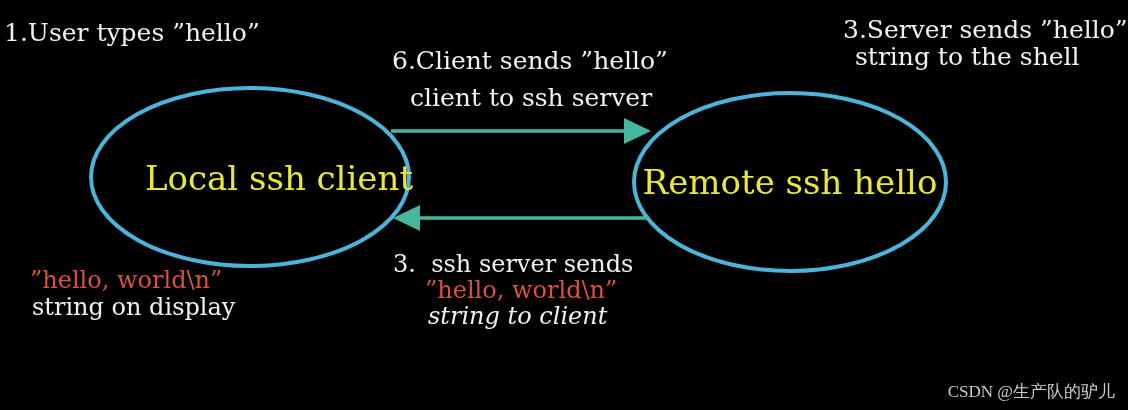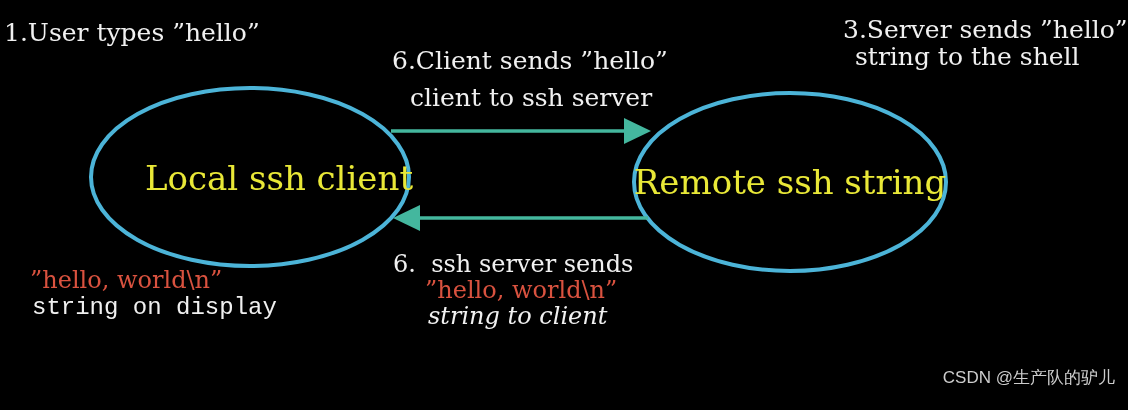--- a/index.html
+++ b/index.html
@@ -43,28 +43,28 @@
   .step1 .l2 { padding-left: 18px; }
   .step2 { left: 392px; top: 42px;  line-height: 37px; }
   .step2 .l2 { padding-left: 18px; }
   .step3 { left: 843px; top: 16px;  line-height: 27px; }
   .step3 .l2 { padding-left: 12px; }
   .step4 { left: 393px; top: 251px; line-height: 26px; font-size: 24px; }
   .step4 .l2 { padding-left: 32px; }
   .step4 .l3 { padding-left: 35px; font-style: italic; }
   .step5 { left: 4px;   top: 267px; line-height: 27px; font-size: 24px; }
   .step5 .l2 { padding-left: 26px; }
-  .step5 .l3 { padding-left: 28px; font-family: Liberation Mono, monospace; }
+  .step5 .l3 { padding-left: 28px; }
   .watermark {
     position: absolute;
     right: 13px;
-    bottom: 21px;
+    bottom: 7px;
     color: var(--watermark, #cccccc);
     font-size: 17px;
-    font-family: Liberation Sans, sans-serif;
+    font-family: Liberation Serif, serif;
   }
   .ellipse-shape {
     fill: none;
     stroke: var(--ellipse-stroke, #4cb4d8);
     stroke-width: 4;
   }
   .arrow-line {
     stroke: var(--arrow, #44b79e);
     stroke-width: 3.5;
   }
@@ -87,38 +87,38 @@
     </g>
 
     <g>
       <line class="arrow-line" x1="648" y1="218" x2="418" y2="218"></line>
       <polygon class="arrow-head" points="420,205 420,231 393,218"></polygon>
     </g>
   </svg>
 
   <div class="node-label" style="left:251px; top:178px;margin-left:28px;">Local ssh client</div>
 
-  <div class="node-label" style="left:790px; top:182px;">Remote ssh string</div>
+  <div class="node-label" style="left:790px; top:182px;">Remote ssh hello</div>
 
   <div class="annotation step1">
     <div class="l1">1.User types ”hello”</div>
   </div>
 
   <div class="annotation step2">
     <div class="l1">6.Client sends ”hello”</div>
     <div class="l2">client to ssh server</div>
   </div>
 
   <div class="annotation step3">
     <div class="l1">3.Server sends ”hello”</div>
     <div class="l2">string to the shell</div>
   </div>
 
   <div class="annotation step4">
-    <div class="l1">6.  ssh server sends</div>
+    <div class="l1">3.  ssh server sends</div>
     <div class="l2 hl">”hello, world\n”</div>
     <div class="l3">string to client</div>
   </div>
 
   <div class="annotation step5">
     <div class="l2 hl">”hello, world\n”</div>
     <div class="l3">string on display</div>
   </div>
 
   <div class="watermark">CSDN @生产队的驴儿</div>

